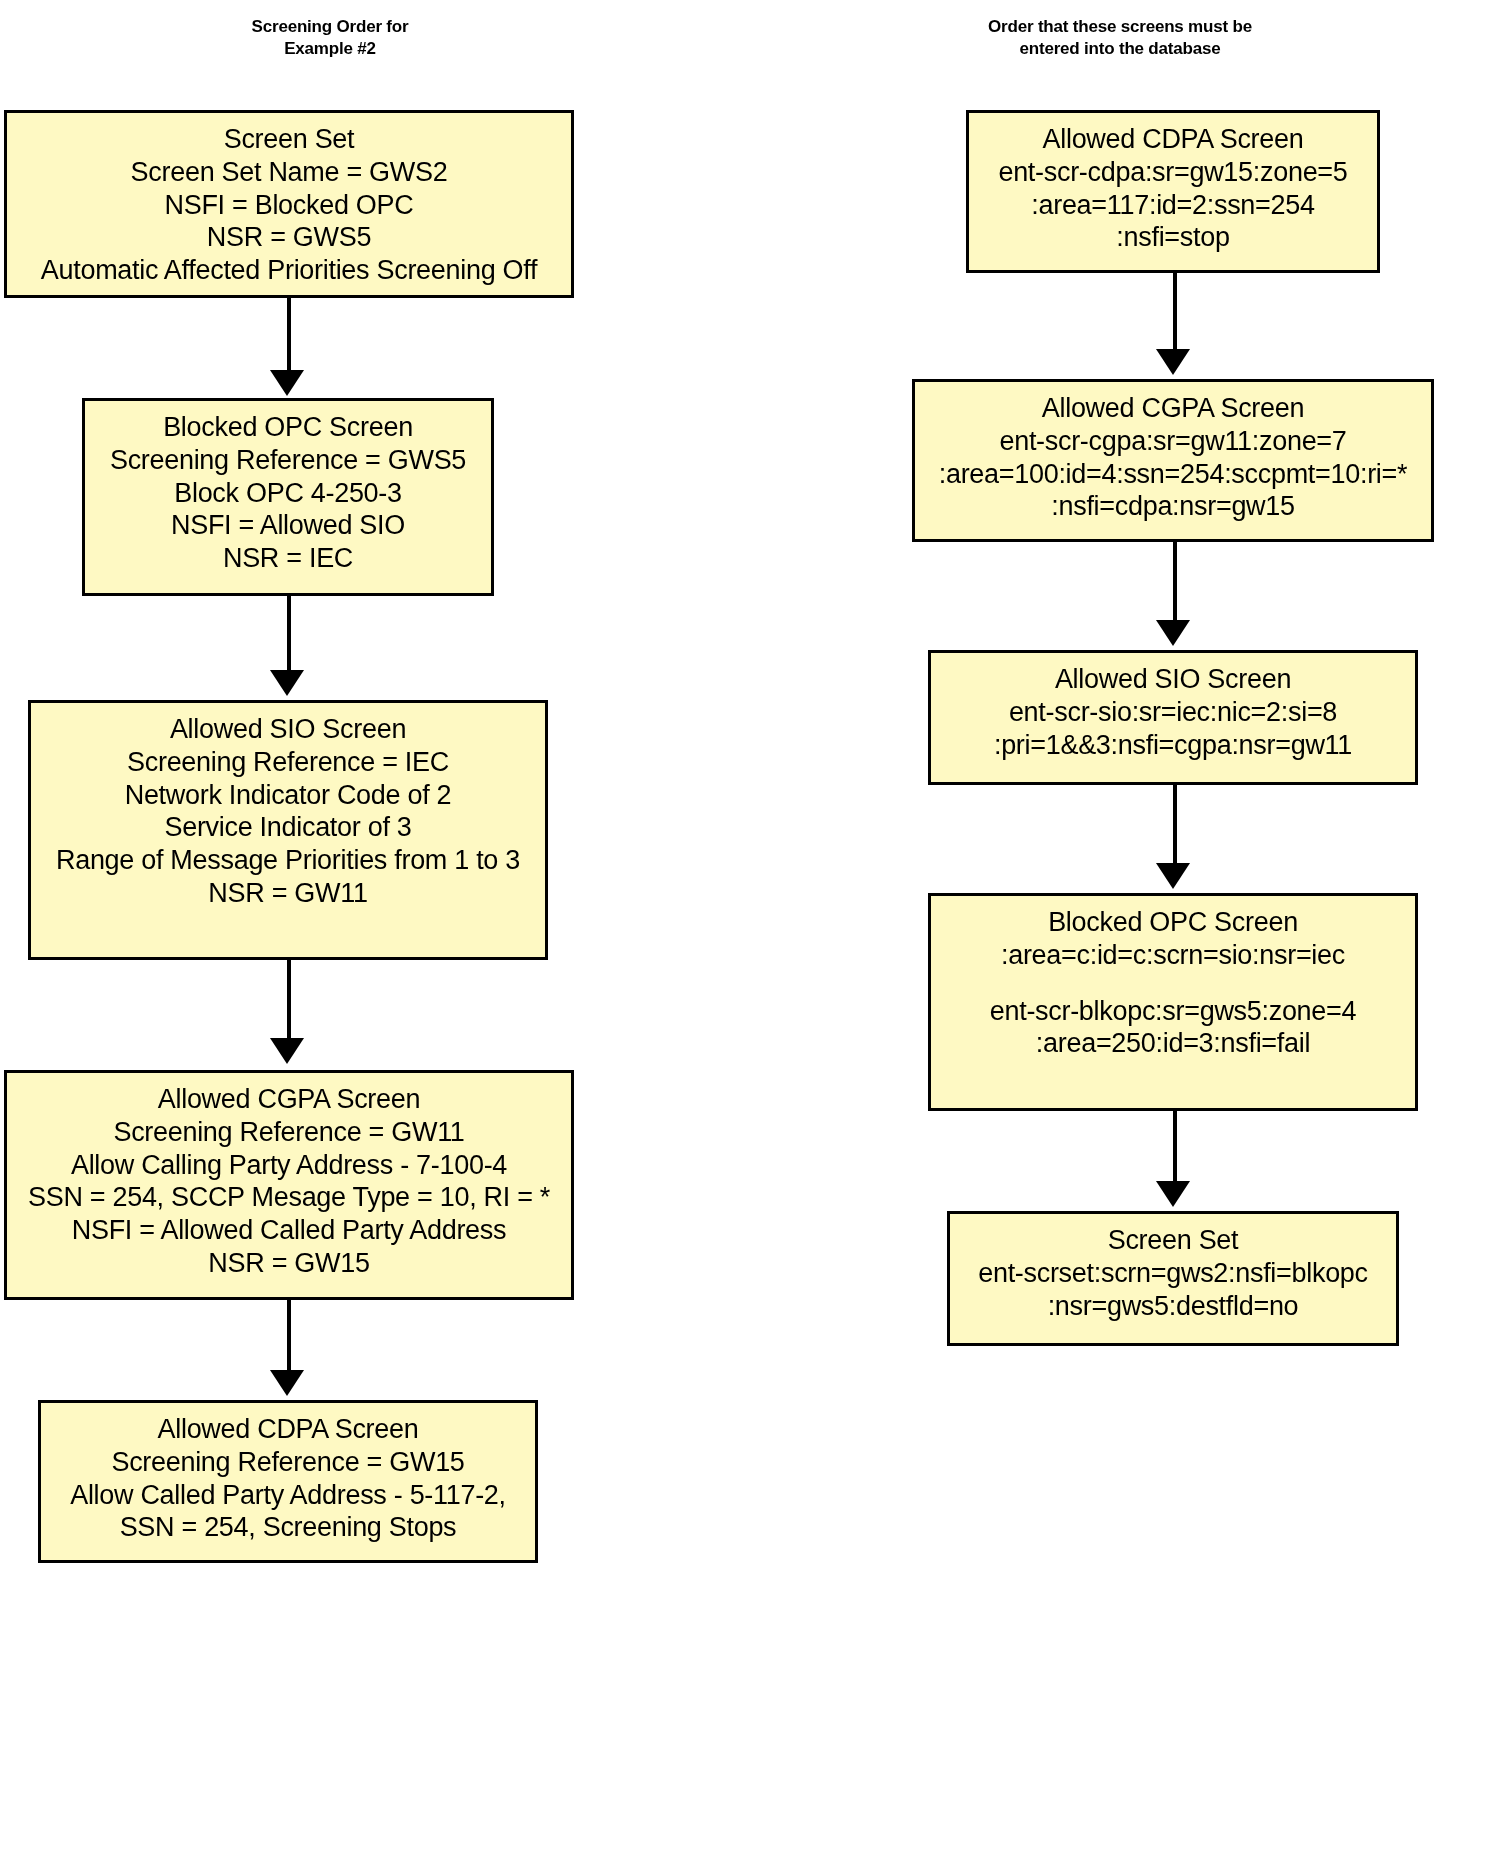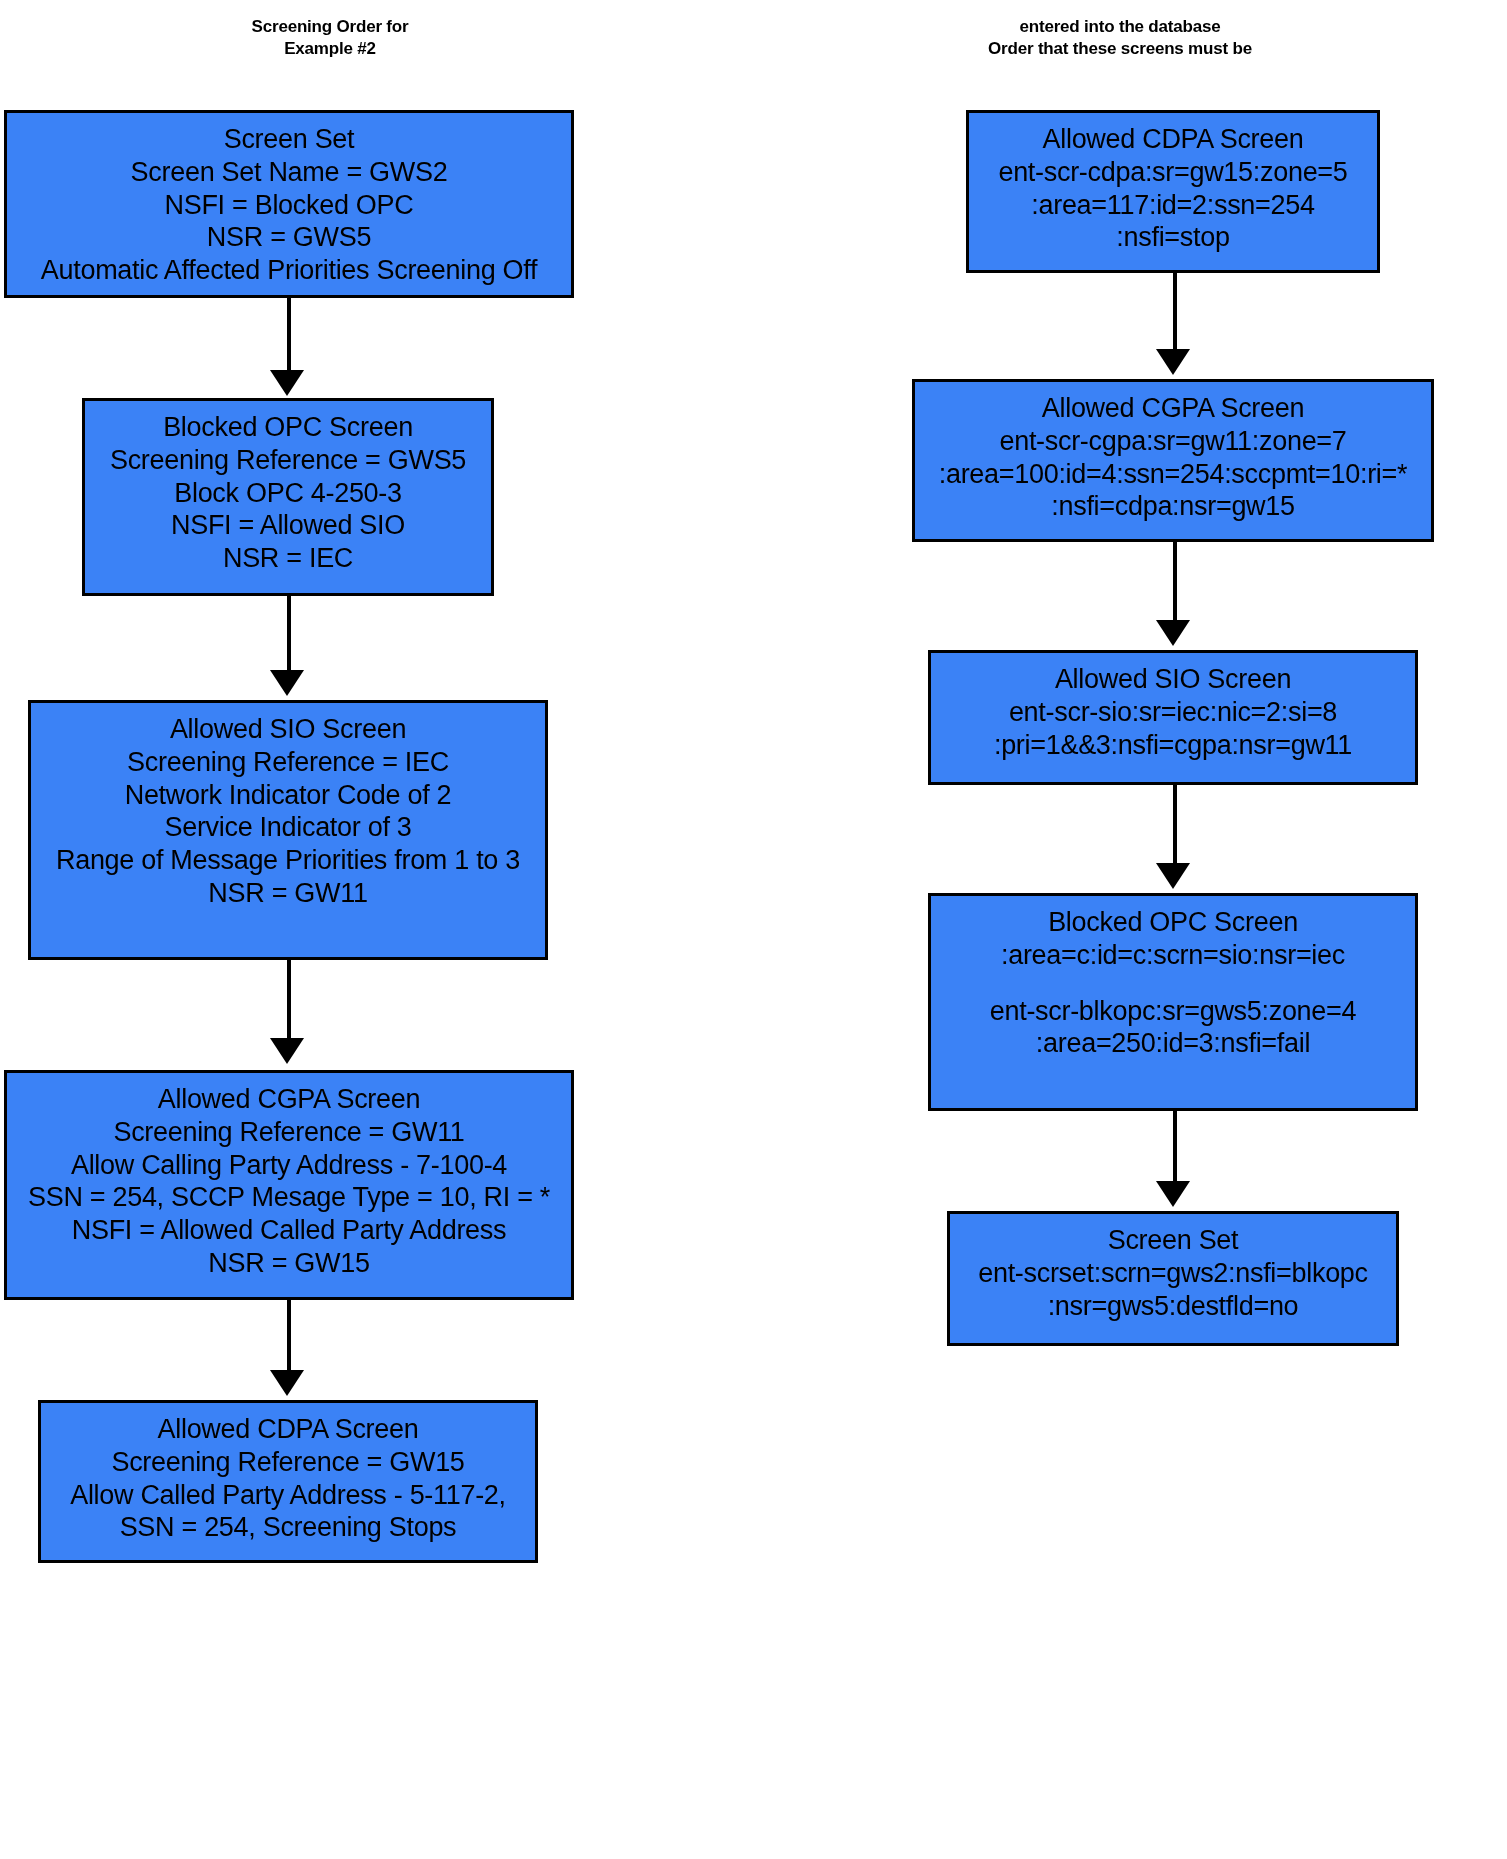--- a/index.html
+++ b/index.html
@@ -29,21 +29,21 @@
     font-weight: bold;
     text-align: center;
     line-height: 1.32;
     letter-spacing: -0.2px;
   }
   .col-title .tl { display: block; }
 
   .node {
     position: absolute;
     border: 3px solid #000000;
-    background: #3b82f6;
+    background: #fef9c3;
     box-sizing: border-box;
     text-align: center;
     font-size: 27px;
     line-height: 1.215;
     padding: 10px 4px 12px 4px;
     letter-spacing: -0.3px;
   }
   .node .ln { display: block; white-space: nowrap; }
   .node .ln.gap { height: 0.85em; }
 
@@ -116,22 +116,22 @@
 
 <div class="node" style="left:38px; top:1400px; width:500px; height:163px;">
   <span class="ln">Allowed CDPA Screen</span>
   <span class="ln">Screening Reference = GW15</span>
   <span class="ln">Allow Called Party Address - 5-117-2,</span>
   <span class="ln">SSN = 254, Screening Stops</span>
 </div>
 
 <div class="column col-right">
   <div class="col-title" style="margin-top:16px;">
+    <span class="tl">Order that these screens must be</span>
     <span class="tl">entered into the database</span>
-    <span class="tl">Order that these screens must be</span>
   </div>
 </div>
 
 <div class="node" style="left:966px; top:110px; width:414px; height:163px;">
   <span class="ln">Allowed CDPA Screen</span>
   <span class="ln">ent-scr-cdpa:sr=gw15:zone=5</span>
   <span class="ln">:area=117:id=2:ssn=254</span>
   <span class="ln">:nsfi=stop</span>
 </div>
 <div class="conn" style="left:1173px; top:273px; height:78px;"></div>

